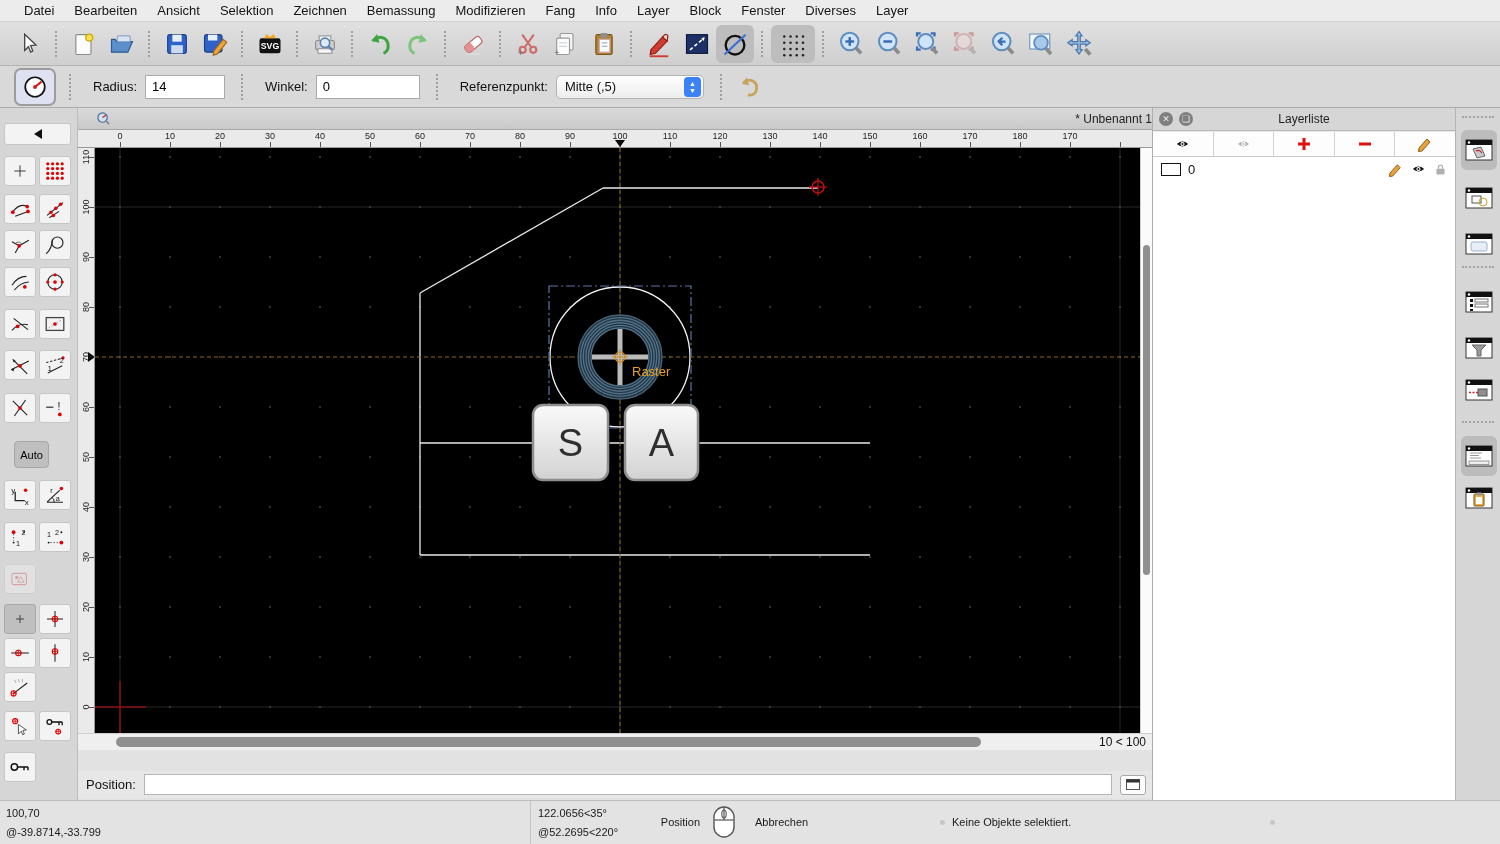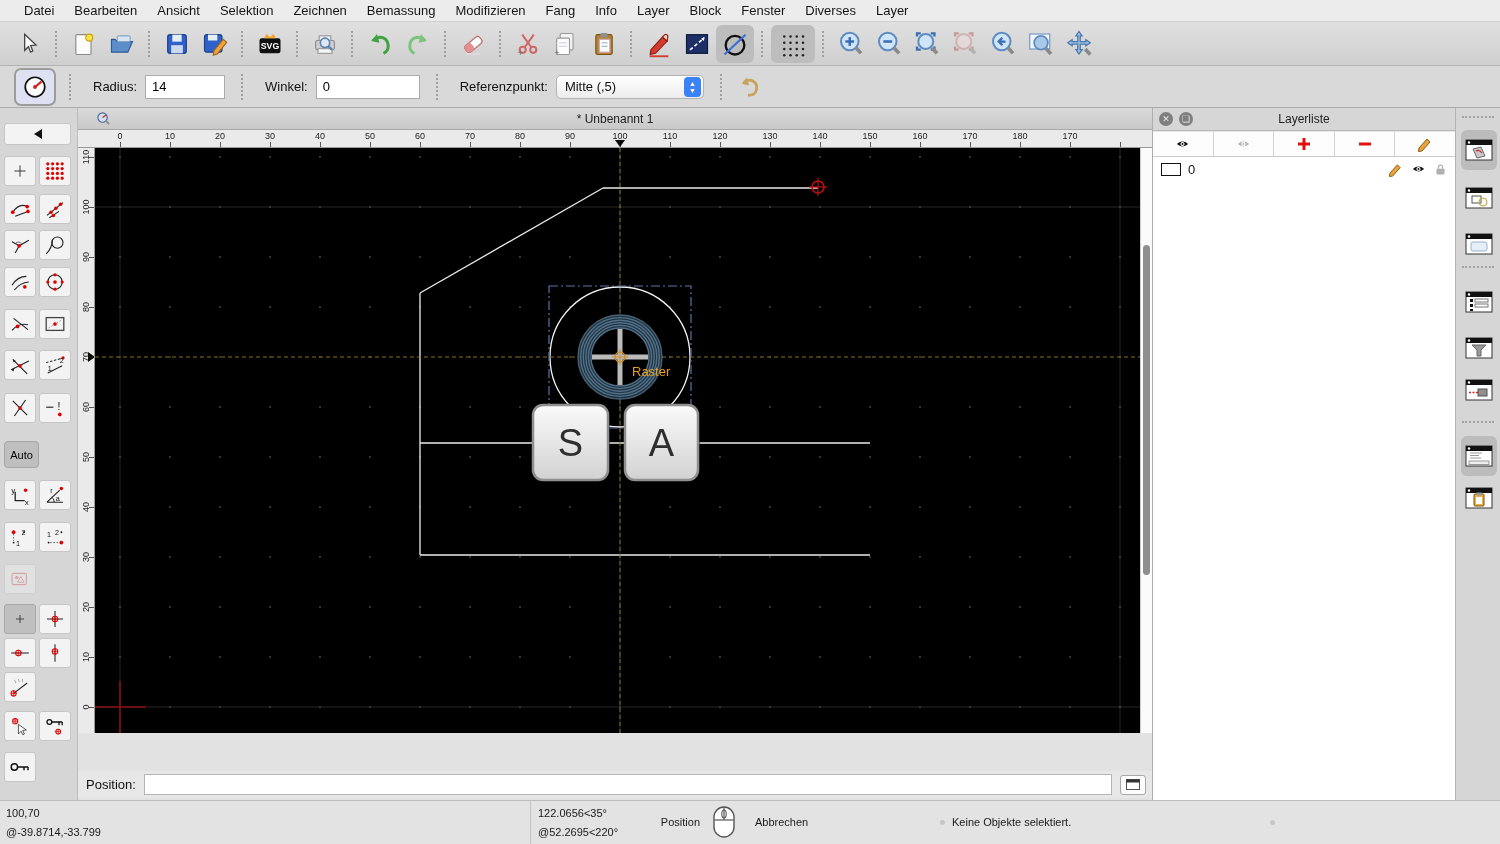--- a/index.html
+++ b/index.html
@@ -37,25 +37,25 @@
   
   .left-palette{position:absolute;left:0;top:108px;width:78px;height:692px;background:#d6d6d6;
     border-right:1px solid #bdbdbd;box-sizing:border-box}
   .prow{display:flex;gap:3px;padding-left:4px}
   .pbtn{width:32px;height:30px;background:#f3f3f3;border:1px solid #c6c6c6;border-radius:3px;
     display:flex;align-items:center;justify-content:center;box-sizing:border-box;flex:0 0 auto}
   .pbtn.wide{width:67px}
   .pbtn.pressed{background:#bfbfbf;border-color:#a8a8a8}
   .pbtn.disabled{opacity:.4}
   .auto-btn{width:33px;height:25px;background:#bfbfbf;border:1px solid #a5a5a5;border-radius:4px;
-    font-size:11px;display:flex;align-items:center;justify-content:center;margin-left:0}
+    font-size:11px;display:flex;align-items:center;justify-content:center;margin-left:10px}
   
   .tabbar{position:absolute;left:78px;top:108px;width:1074px;height:22px;
     background:linear-gradient(#dadada,#c9c9c9);border-bottom:1px solid #a8a8a8;
-    font-size:12px;color:#222;text-align:center;line-height:22px;box-sizing:border-box}
+    font-size:12px;color:#222;text-align:right;line-height:22px;box-sizing:border-box}
   .tabicon{position:absolute;left:18px;top:3px}
   .hruler{position:absolute;left:78px;top:130px;width:1074px;height:18px;background:#eaeaea;
     border-bottom:1px solid #9a9a9a;font-size:9px;color:#222;overflow:hidden;box-sizing:border-box}
   .hruler .lbl{position:absolute;top:1px;transform:translateX(-50%)}
   .hruler .tick{position:absolute;bottom:0;width:1px;height:5px;background:#555}
   .hmarker{position:absolute;bottom:0;width:0;height:0;border-left:5px solid transparent;
     border-right:5px solid transparent;border-top:7px solid #0a0a0a;transform:translateX(-50%)}
   .vruler{position:absolute;left:78px;top:148px;width:17px;height:585px;background:#eaeaea;
     border-right:1px solid #9a9a9a;font-size:9px;color:#222;overflow:hidden;box-sizing:border-box}
   .vruler .lbl{position:absolute;left:0;width:16px;height:14px;display:flex;align-items:center;
@@ -1015,20 +1015,24 @@
       <rect x="438" y="257" width="75" height="75" rx="10" fill="url(#kc)" stroke="#8f8f8f" stroke-width="2.5"></rect>
       <text x="475.5" y="307.5" text-anchor="middle" font-size="38" fill="#2e2e2e" font-family="Liberation Sans, sans-serif">S</text>
       <rect x="532" y="260" width="73" height="75" rx="10" fill="#000" opacity="0.5"></rect>
       <rect x="530" y="257" width="73" height="75" rx="10" fill="url(#kc)" stroke="#8f8f8f" stroke-width="2.5"></rect>
       <text x="566.5" y="307.5" text-anchor="middle" font-size="38" fill="#2e2e2e" font-family="Liberation Sans, sans-serif">A</text>
     </svg>
 
 <div class="vscroll">
       <div class="thumb"></div>
     </div>
+<div class="hscrollrow">
+  <div class="thumb" style="width:865px"></div>
+  <span class="zoomlabel">10 &lt; 100</span>
+</div>
 
 <div class="position-row">
   <label>Position:</label>
   <input class="position-input" value="" style="">
   <div class="pos-btn">
     <svg width="14" height="11" viewBox="0 0 14 11">
           <rect x="0.5" y="0.5" width="13" height="10" fill="#fff" stroke="#555"></rect>
           <rect x="0.5" y="0.5" width="13" height="3" fill="#333"></rect>
         </svg>
   </div>

